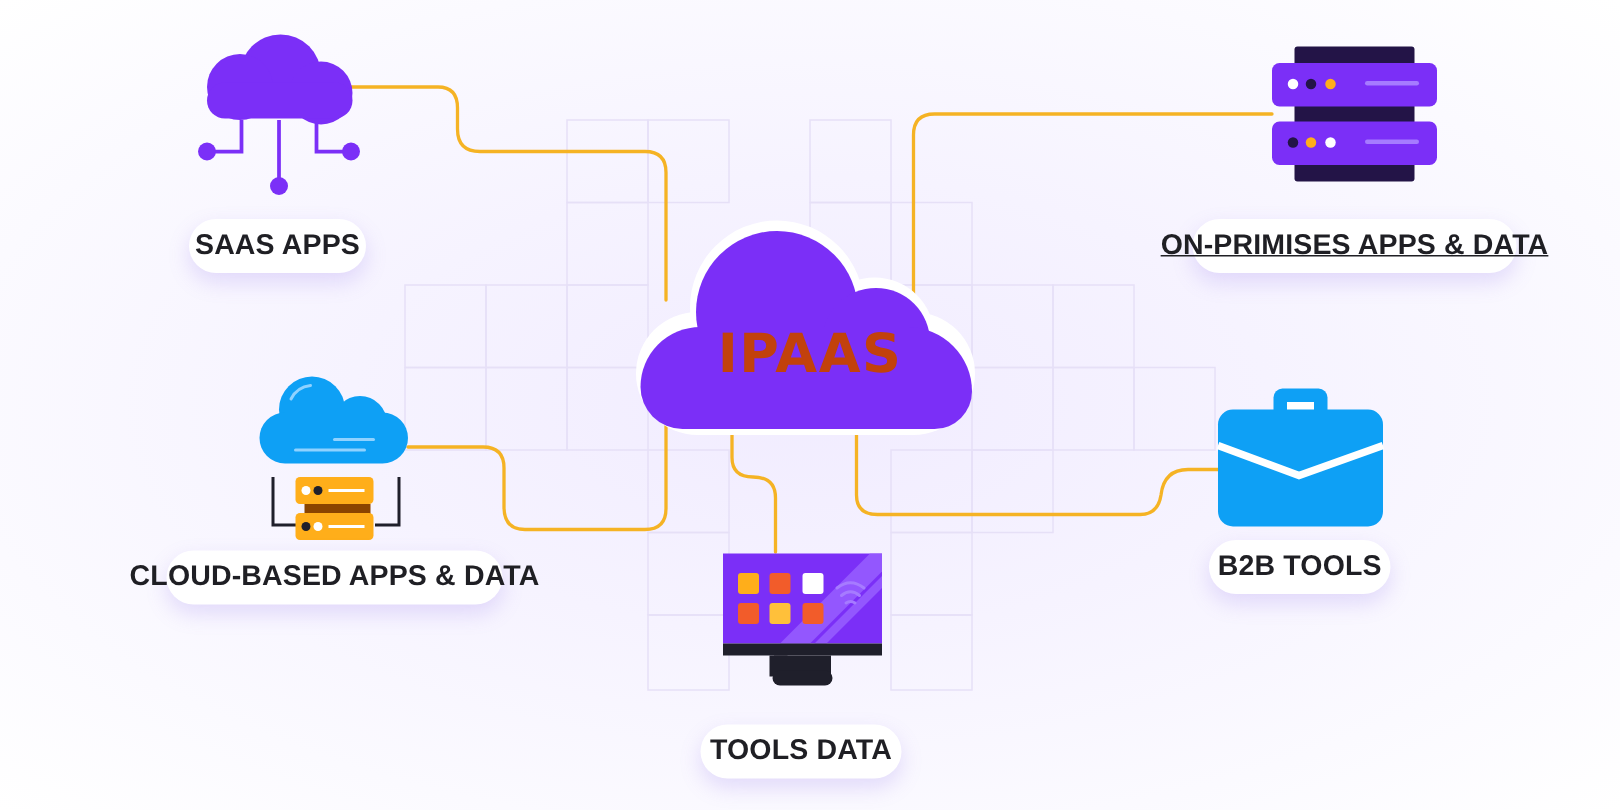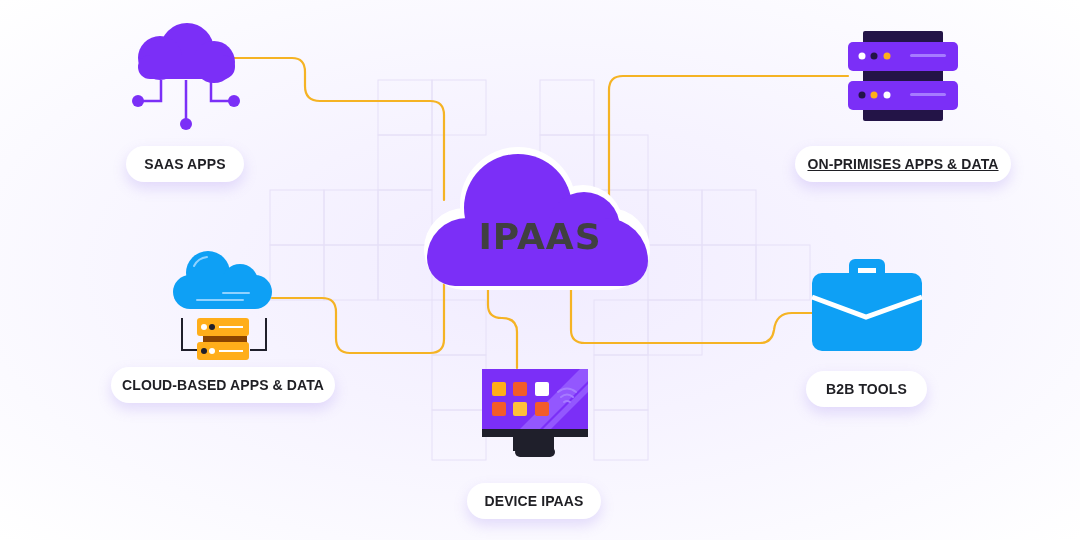--- a/index.html
+++ b/index.html
@@ -6,26 +6,26 @@
   body {
     width: 1080px; height: 540px; overflow: hidden; position: relative;
     background: radial-gradient(ellipse at 50% 50%, #f1ecff 0%, #f6f3ff 40%, #fbfaff 75%, #ffffff 100%);
     font-family: "Liberation Sans", "DejaVu Sans", sans-serif;
   }
   .layer { position: absolute; left: 0; top: 0; width: 1080px; height: 540px; }
   .pill {
     position: absolute; background: #ffffff; border-radius: 20px;
     box-shadow: 0 6px 14px rgba(140, 110, 230, 0.22);
     height: 36px; display: flex; align-items: center; justify-content: center;
-    font-weight: 700; font-size: 14px; color: #1f1f24; letter-spacing: 0.1px;
+    font-weight: 700; font-size: 19px; color: #1f1f24; letter-spacing: 0.1px;
     white-space: nowrap;
   }
   .ipaas-label {
     position: absolute; left: 440px; top: 216px; width: 200px; text-align: center;
-    color: #404040; font-weight: 700; font-size: 36px; letter-spacing: 1px;
+    color: #c2410c; font-weight: 700; font-size: 36px; letter-spacing: 1px;
     font-family: "DejaVu Sans", sans-serif;
   }
 </style>
 </head>
 <body>
 
 <svg class="layer" viewBox="0 0 1080 540">
   <g stroke="#e6e0f7" stroke-width="1" fill="none">
     <rect x="378" y="80" width="54" height="55"></rect>
     <rect x="432" y="80" width="54" height="55"></rect>
@@ -160,14 +160,14 @@
 <svg class="layer" viewBox="0 0 1080 540">
   <rect x="849" y="259" width="36" height="22" rx="6" fill="#0ea0f5"></rect>
   <rect x="858" y="268" width="18" height="6" fill="#ffffff"></rect>
   <rect x="812" y="273" width="110" height="78" rx="10" fill="#0ea0f5"></rect>
   <path d="M812 297 L866 317 L922 297" stroke="#ffffff" stroke-width="5" fill="none"></path>
 </svg>
 
 <div class="pill" style="left:126px; top:146px; width:118px;">SAAS APPS</div>
 <div class="pill" style="left:795px; top:146px; width:216px;text-decoration:underline;">ON-PRIMISES APPS &amp; DATA</div>
 <div class="pill" style="left:111px; top:367px; width:224px;">CLOUD-BASED APPS &amp; DATA</div>
-<div class="pill" style="left:467px; top:483px; width:134px;">DEVICE IPAAS</div>
-<div class="pill" style="left:806px; top:371px; width:121px;">B2B TOOLS</div>
+<div class="pill" style="left:467px; top:483px; width:134px;">TOOLS DATA</div>
+<div class="pill" style="left:806px; top:360px; width:121px;">B2B TOOLS</div>
 
 </body></html>

